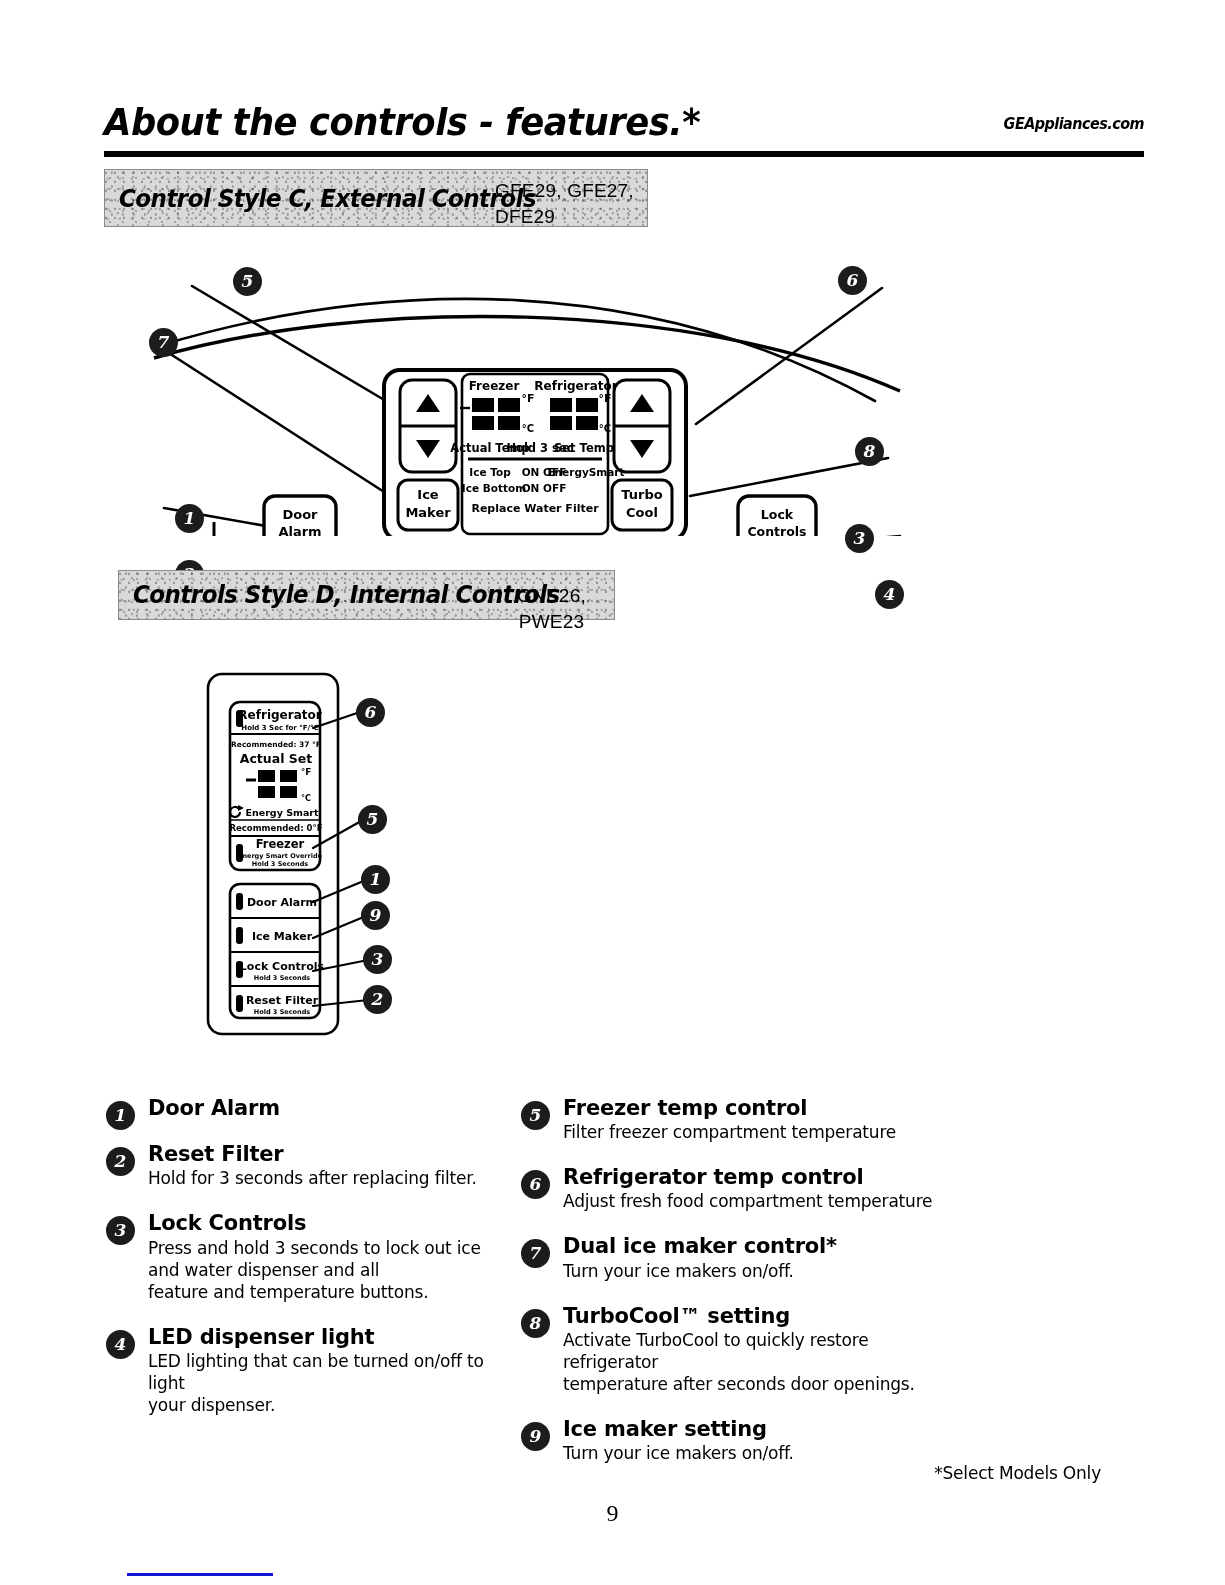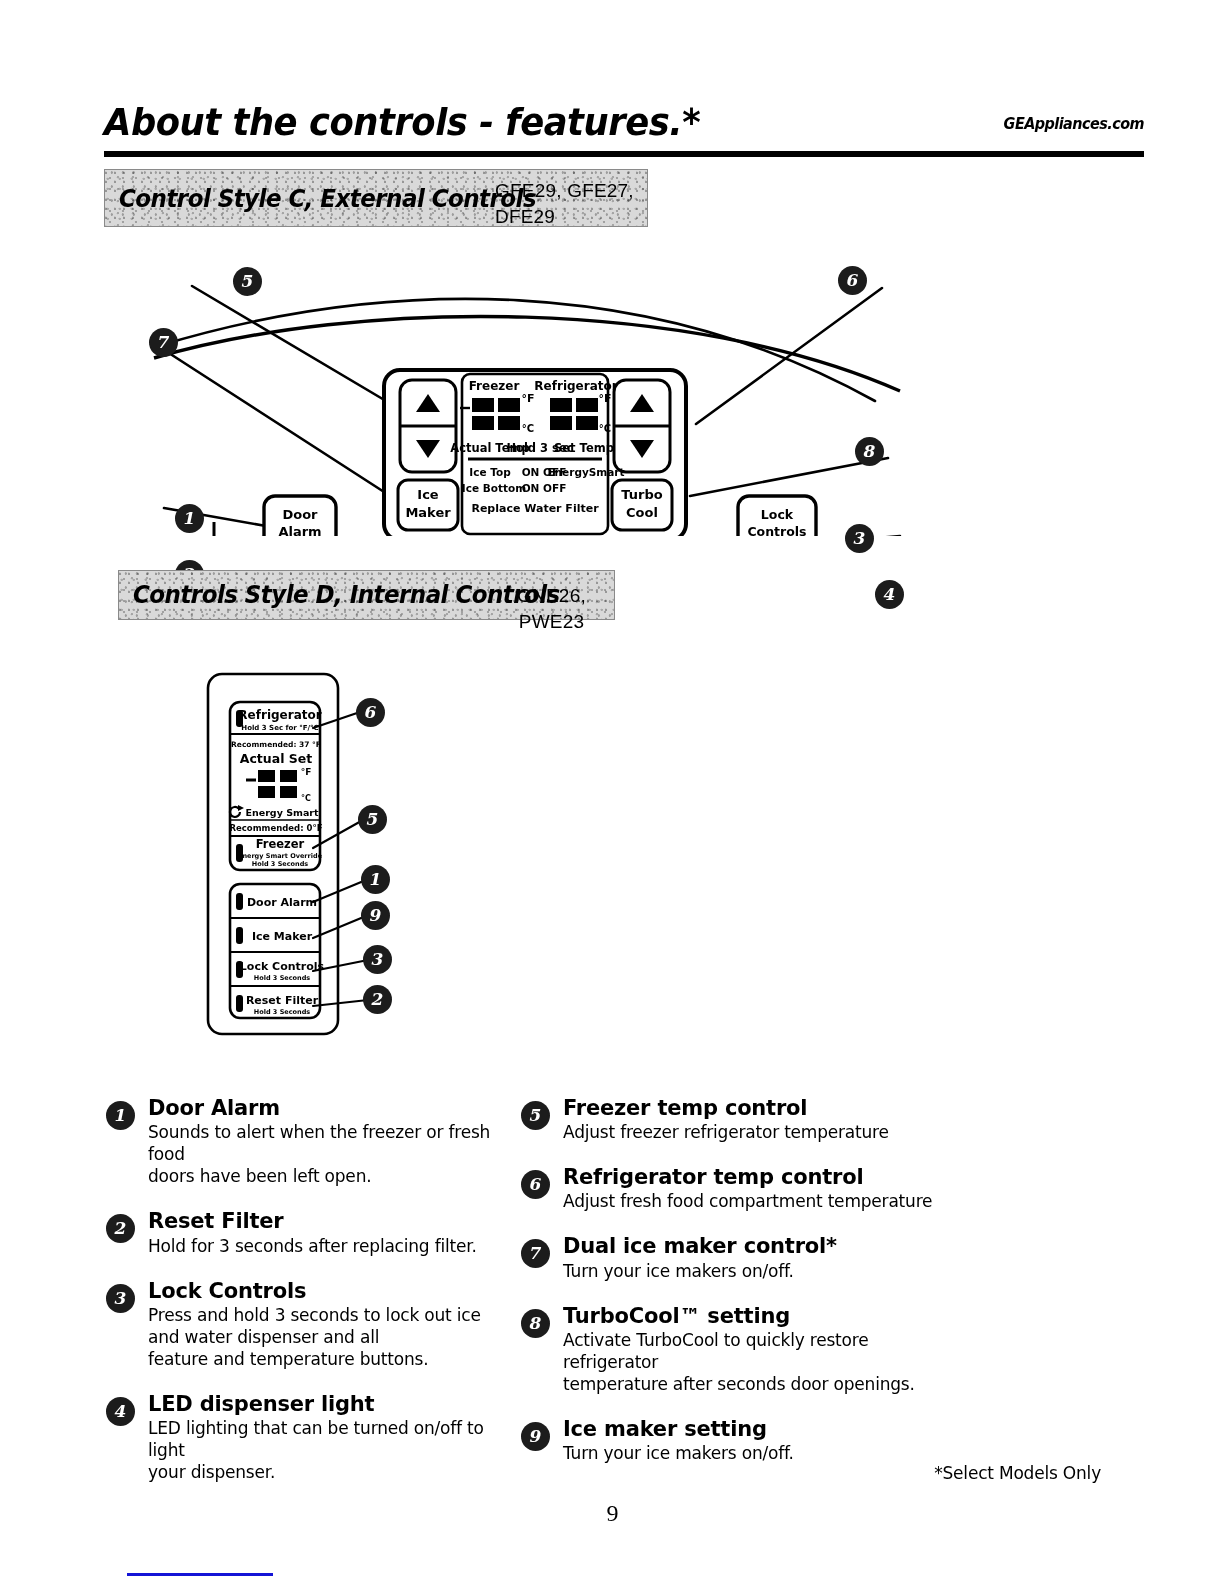--- a/index.html
+++ b/index.html
@@ -323,22 +323,20 @@
     <div class="cb" style="left:161px;top:197px;" data-name="callout-1-internal">1</div>
     <div class="cb" style="left:161px;top:233px;" data-name="callout-9-internal">9</div>
     <div class="cb" style="left:163px;top:277px;" data-name="callout-3-internal">3</div>
     <div class="cb" style="left:163px;top:317px;" data-name="callout-2-internal">2</div>
   </div>
 
   <div class="legend" id="legend-left" data-name="legend-column-left">
     <div class="lg-item" data-name="legend-item">
       <span class="lg-num" data-name="legend-number">1</span>
       <div class="lg-title" data-name="legend-title">Door Alarm</div>
-      <div class="lg-body" data-name="legend-body">Sounds to alert when the freezer or fresh food
-doors have been left open.</div>
     </div>
     <div class="lg-item" data-name="legend-item">
       <span class="lg-num" data-name="legend-number">2</span>
       <div class="lg-title" data-name="legend-title">Reset Filter</div>
       <div class="lg-body" data-name="legend-body">Hold for 3 seconds after replacing filter.</div>
     </div>
     <div class="lg-item" data-name="legend-item">
       <span class="lg-num" data-name="legend-number">3</span>
       <div class="lg-title" data-name="legend-title">Lock Controls</div>
       <div class="lg-body" data-name="legend-body">Press and hold 3 seconds to lock out ice
@@ -350,21 +348,21 @@
       <div class="lg-title" data-name="legend-title">LED dispenser light</div>
       <div class="lg-body" data-name="legend-body">LED lighting that can be turned on/off to light
 your dispenser.</div>
     </div>
   </div>
 
   <div class="legend" id="legend-right" data-name="legend-column-right">
     <div class="lg-item" data-name="legend-item">
       <span class="lg-num" data-name="legend-number">5</span>
       <div class="lg-title" data-name="legend-title">Freezer temp control</div>
-      <div class="lg-body" data-name="legend-body">Adjust freezer refrigerator temperature</div>
+      <div class="lg-body" data-name="legend-body">Filter freezer compartment temperature</div>
     </div>
     <div class="lg-item" data-name="legend-item">
       <span class="lg-num" data-name="legend-number">6</span>
       <div class="lg-title" data-name="legend-title">Refrigerator temp control</div>
       <div class="lg-body" data-name="legend-body">Adjust fresh food compartment temperature</div>
     </div>
     <div class="lg-item" data-name="legend-item">
       <span class="lg-num" data-name="legend-number">7</span>
       <div class="lg-title" data-name="legend-title">Dual ice maker control*</div>
       <div class="lg-body" data-name="legend-body">Turn your ice makers on/off.</div>

